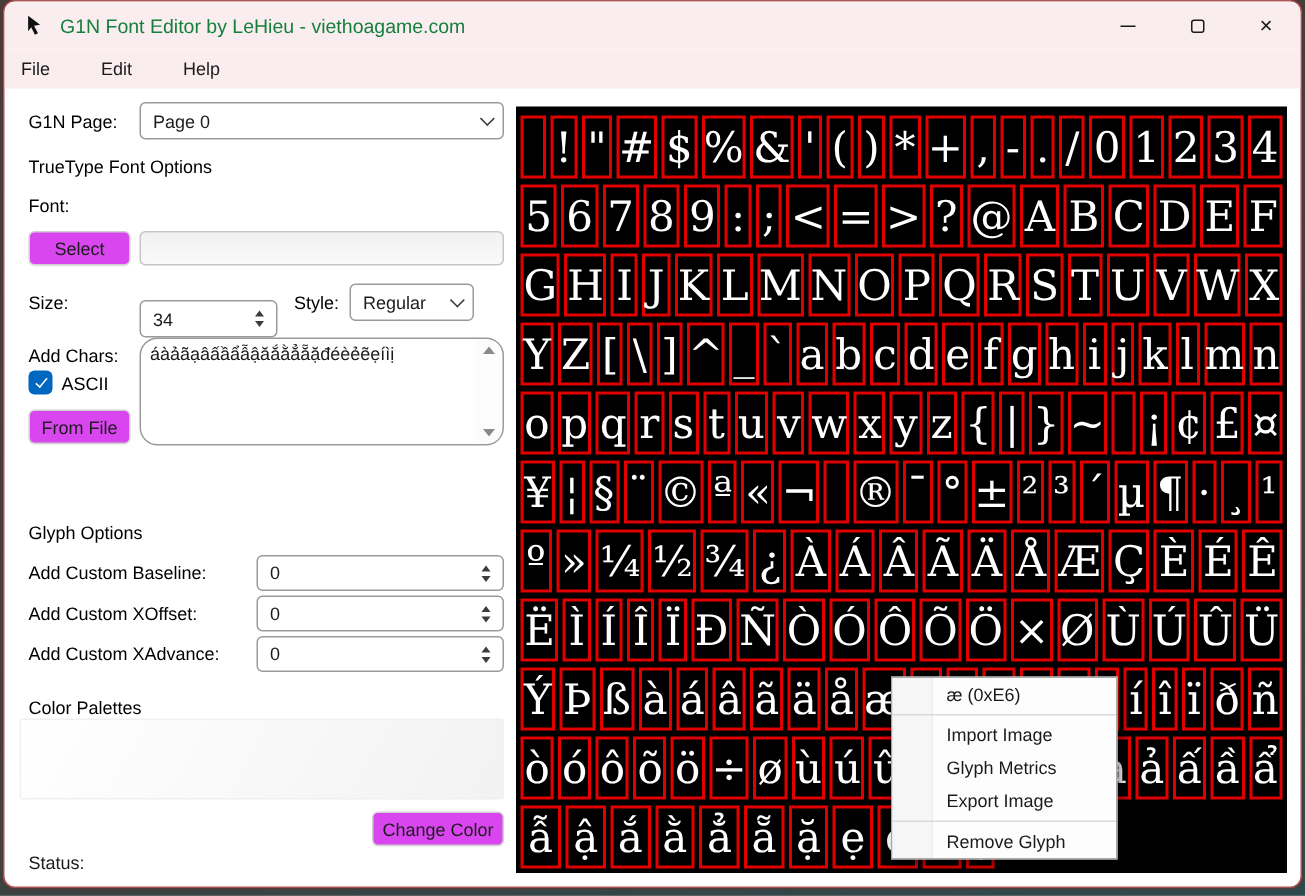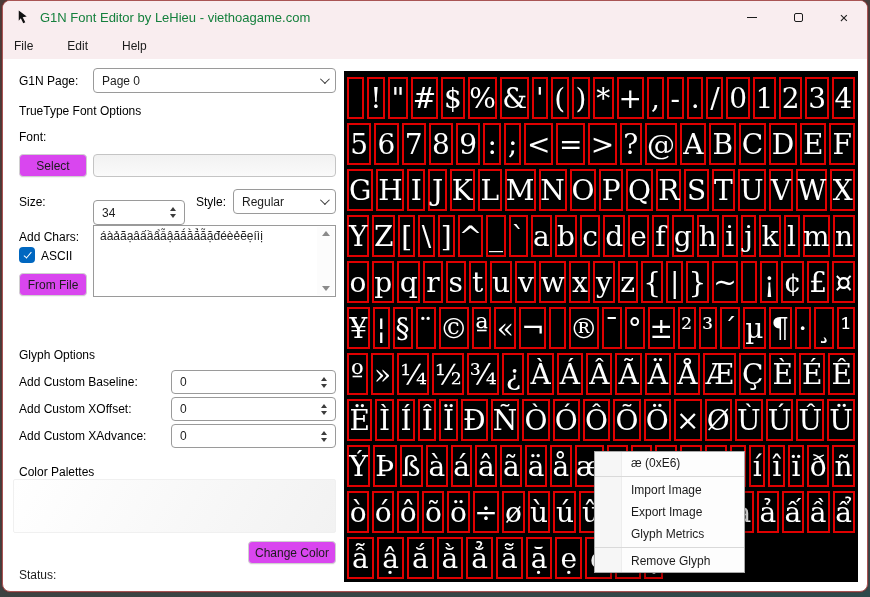--- a/index.html
+++ b/index.html
@@ -47,21 +47,21 @@
   }
   .spin { justify-content:space-between; }
   .spin-arrows { display:flex; flex-direction:column; gap:3px; align-items:center; }
   .tri-up { width:0; height:0; border-left:3.5px solid transparent; border-right:3.5px solid transparent; border-bottom:4.5px solid #3c3c3c; }
   .tri-down { width:0; height:0; border-left:3.5px solid transparent; border-right:3.5px solid transparent; border-top:4.5px solid #3c3c3c; }
   .disabled-box {
     position:absolute; border:1px solid #c4c4c4; border-radius:4px;
     background:linear-gradient(180deg,#f1f1f1,#fafafa);
   }
   .textarea {
-    position:absolute; background:#fff; border:1px solid #9a9a9a; border-radius:0;
+    position:absolute; background:#fff; border:1px solid #9a9a9a; border-radius:12px;
     font-size:12px; color:#1c1c1c; padding:3px 22px 3px 6px; line-height:15px; overflow:hidden;
   }
   .ta-scroll { position:absolute; right:1px; top:1px; bottom:1px; width:17px; background:#fcfcfc; border-radius:0 3px 3px 0; }
   .ta-up { position:absolute; top:4px; left:5px; }
   .ta-down { position:absolute; bottom:4px; left:5px; }
   .ta-tri-up { width:0;height:0;border-left:4px solid transparent;border-right:4px solid transparent;border-bottom:5px solid #8a8a8a; }
   .ta-tri-down { width:0;height:0;border-left:4px solid transparent;border-right:4px solid transparent;border-top:5px solid #8a8a8a; }
   .checkbox {
     position:absolute; width:16px; height:16px; border-radius:4px;
     background:var(--accent); display:flex; align-items:center; justify-content:center;
@@ -141,21 +141,21 @@
 
   <span class="lbl" style="left:16px; top:194px;">Size:</span>
   <div class="spin" style="left:90px; top:199px; width:92px; height:25px;text-align:center;">
     <span>34</span>
     <span class="spin-arrows">
         <span class="tri-up"></span>
         <span class="tri-down"></span>
       </span>
   </div>
   <span class="lbl" style="left:193px; top:194px;">Style:</span>
-  <div class="combo" style="left:230px; top:188px; width:103px; height:25px;">
+  <div class="combo" style="left:230px; top:188px; width:83px; height:25px;">
     <span class="val">Regular</span>
     <span class="chev"></span>
   </div>
 
   <span class="lbl" style="left:16px; top:229px;">Add Chars:</span>
   <div class="textarea" style="left:90px; top:224px; width:243px; height:72px;">
     <span>áàảãạâấầẩẫậăắằẳẵặđéèẻẽẹíìị</span>
     <div class="ta-scroll">
       <div class="ta-up">
           <div class="ta-tri-up"></div>
@@ -443,19 +443,19 @@
         <div class="glyph-cell">ẻ</div>
         <div class="glyph-cell">ẽ</div>
         <div class="glyph-cell">ị</div>
       </div>
     </div>
 
   <div class="context-menu">
     <div class="cm-item">æ (0xE6)</div>
     <div class="cm-sep"></div>
     <div class="cm-item">Import Image</div>
+    <div class="cm-item">Glyph Metrics</div>
     <div class="cm-item">Export Image</div>
-    <div class="cm-item">Glyph Metrics</div>
     <div class="cm-sep"></div>
     <div class="cm-item">Remove Glyph</div>
   </div>
 
 </div>
 
 </body></html>

